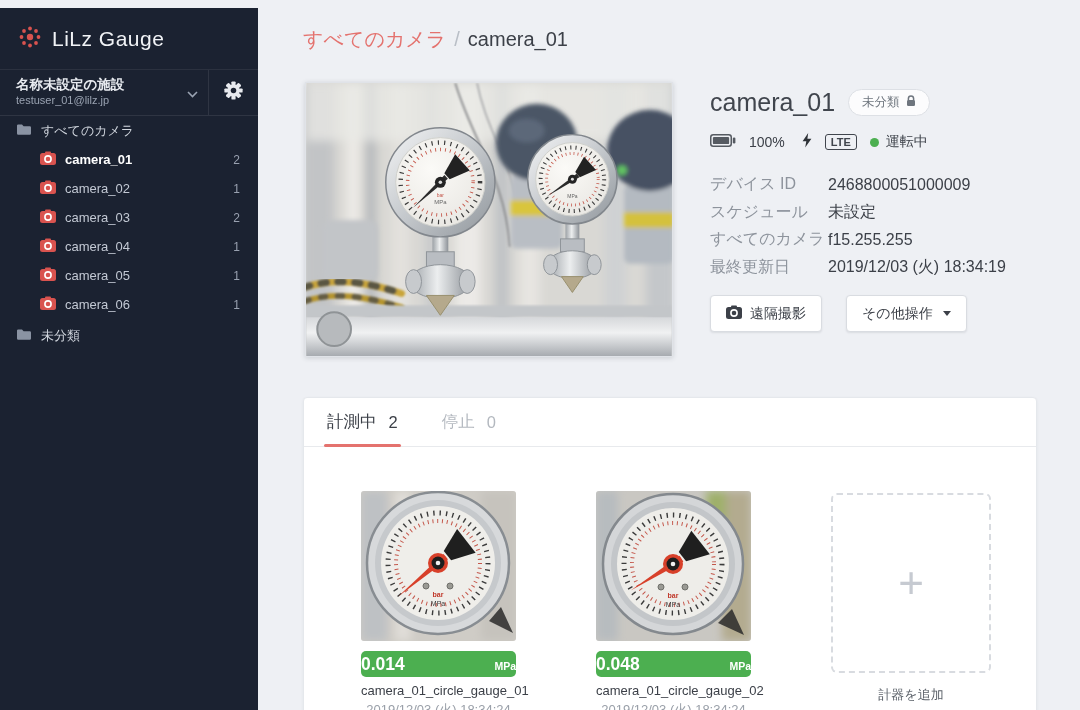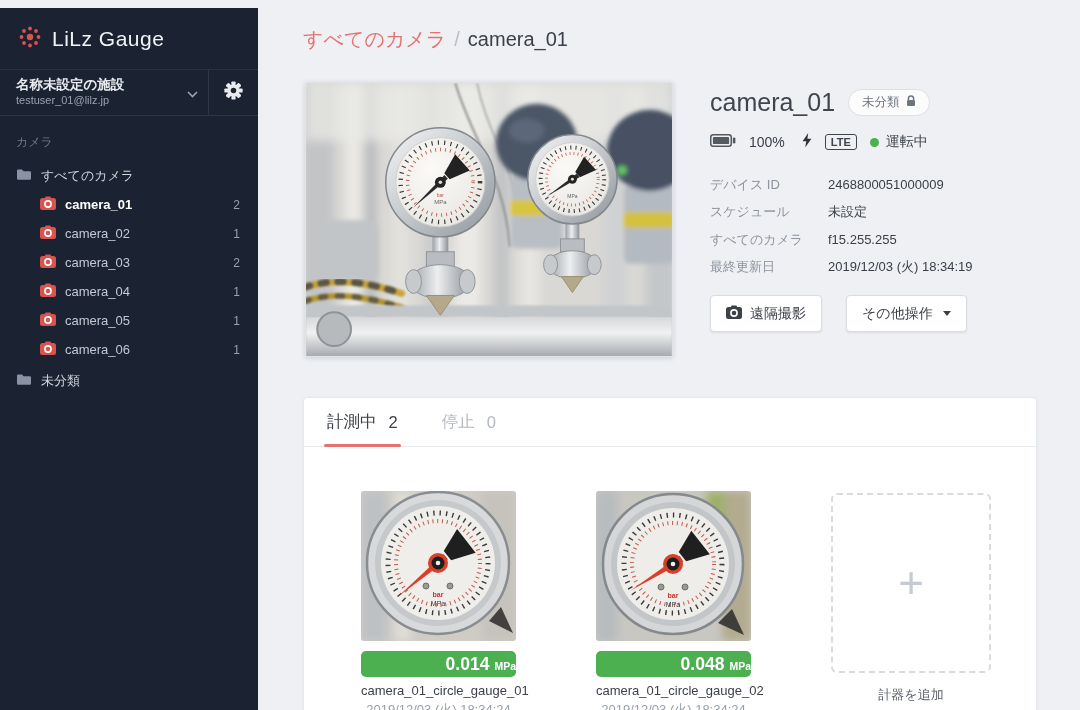--- a/index.html
+++ b/index.html
@@ -33,37 +33,37 @@
   .hero { position:absolute; left:47px; top:82px; display:flex; }
   .photo-card { width:368px; height:275px; background:#fff; border:1px solid #e0e3e8; box-shadow:0 1px 5px rgba(40,50,60,.18); overflow:hidden; }
   .device-panel { margin-left:37px; width:332px; }
   .title-row { display:flex; align-items:center; gap:13px; margin-top:6px; }
   .device-title { font-size:25px; font-weight:normal; color:#40454d; }
   .pill { display:flex; align-items:center; gap:6px; border:1px solid #dde0e5; background:#fcfcfd; border-radius:14px; padding:4px 13px; font-size:12.5px; color:#6e757e; cursor:default; }
   .status-row { display:flex; align-items:center; gap:13px; margin-top:16px; font-size:14px; color:#3c4048;text-align:right; }
   .lte-badge { border:1.5px solid #40454d; border-radius:3px; font-size:11px; font-weight:bold; padding:1px 5px; color:#40454d; }
   .run-status { display:flex; align-items:center; gap:7px; }
   .green-dot { width:9px; height:9px; border-radius:50%; background:#4caf50; }
-  .info-table { margin-top:20px; font-size:13px; }
+  .info-table { margin-top:20px; font-size:16px; }
   .info-row { display:flex; height:27.5px; align-items:center; }
   .info-label { width:118px; color:#8d939c; }
   .info-value { color:#3c4048; }
   .actions { display:flex; gap:24px; margin-top:14px; }
   .btn { display:flex; align-items:center; gap:8px; background:#fff; border:1px solid #d9dce1; border-radius:4px; height:37px; padding:0 15px; font-size:14px; color:#3c4048; box-shadow:0 1px 2px rgba(40,50,60,.10); cursor:pointer; }
   .caret-down { width:0; height:0; border-left:4.5px solid transparent; border-right:4.5px solid transparent; border-top:5.5px solid #3c4048; margin-left:2px; }
   
   .panel-card { position:absolute; left:45px; top:397px; width:734px; height:400px; background:#fff; border:1px solid #e5e8ec; border-radius:4px; box-shadow:0 1px 3px rgba(40,50,60,.06); }
   .tab-bar { display:flex; gap:38px; padding-left:20px; border-bottom:1px solid #e8eaed; height:49px; }
   .tab { position:relative; display:flex; align-items:center; gap:12px; font-size:16.5px; color:#b3b8bf; cursor:pointer; padding:0 3px; }
   .tab.active { color:#3c4048; }
   .tab.active::after { content:""; position:absolute; left:0; right:0; bottom:-1px; height:3px; background:#e4726e; border-radius:2px; }
   .cards-row { display:flex; gap:80px; padding:44px 0 0 57px; align-items:flex-start; }
   .gauge-card { width:155px; text-align:center; cursor:pointer; }
   .thumb { width:155px; height:150px; border-radius:3px; overflow:hidden; }
-  .value-badge { display:flex; align-items:baseline; justify-content:flex-end; gap:5px; background:#4caf50; border-radius:5px; height:26px; margin-top:10px; color:#fff; line-height:26px; }
+  .value-badge { display:flex; align-items:baseline; justify-content:space-between; gap:5px; background:#4caf50; border-radius:5px; height:26px; margin-top:10px; color:#fff; line-height:26px; }
   .value-num { font-size:17.5px; font-weight:bold; }
   .value-unit { font-size:10.5px; font-weight:bold; }
   .gauge-name { margin-top:6px; font-size:13px; color:#3c4048; white-space:nowrap; }
   .gauge-date { margin-top:3px; font-size:13px; color:#9aa0a9; white-space:nowrap; }
   .add-card { width:160px; text-align:center; cursor:pointer; }
   .add-box { width:160px; height:180px; border:2px dashed #d8dbe0; border-radius:6px; display:flex; align-items:center; justify-content:center; margin-top:2px; }
   .plus { font-size:44px; font-weight:300; color:#c6cad1; line-height:1; }
   .add-label { margin-top:13px; font-size:13px; color:#5b6169; }
 </style>
 </head>
@@ -112,21 +112,20 @@
             <rect x="-2.2" y="-9.6" width="4.4" height="19.2" rx="1" transform="rotate(45)"></rect>
             <rect x="-2.2" y="-9.6" width="4.4" height="19.2" rx="1" transform="rotate(-45)"></rect>
             <circle r="6.2"></circle>
           </g>
           <circle r="2.9" fill="#1b2231"></circle>
         </svg>
       </span>
     </div>
   </div>
 
-  <div class="section-label">カメラ</div>
 
   <div class="tree-row">
     <span>
       <svg width="16" height="13" viewBox="0 0 16 13">
           <path d="M1 2.6 Q1 1.4 2.2 1.4 H6 L7.6 3.2 H13.8 Q15 3.2 15 4.4 V10.6 Q15 11.8 13.8 11.8 H2.2 Q1 11.8 1 10.6 Z" fill="#8a93a3"></path>
         </svg>
     </span>
     <span>すべてのカメラ</span>
   </div>
 

